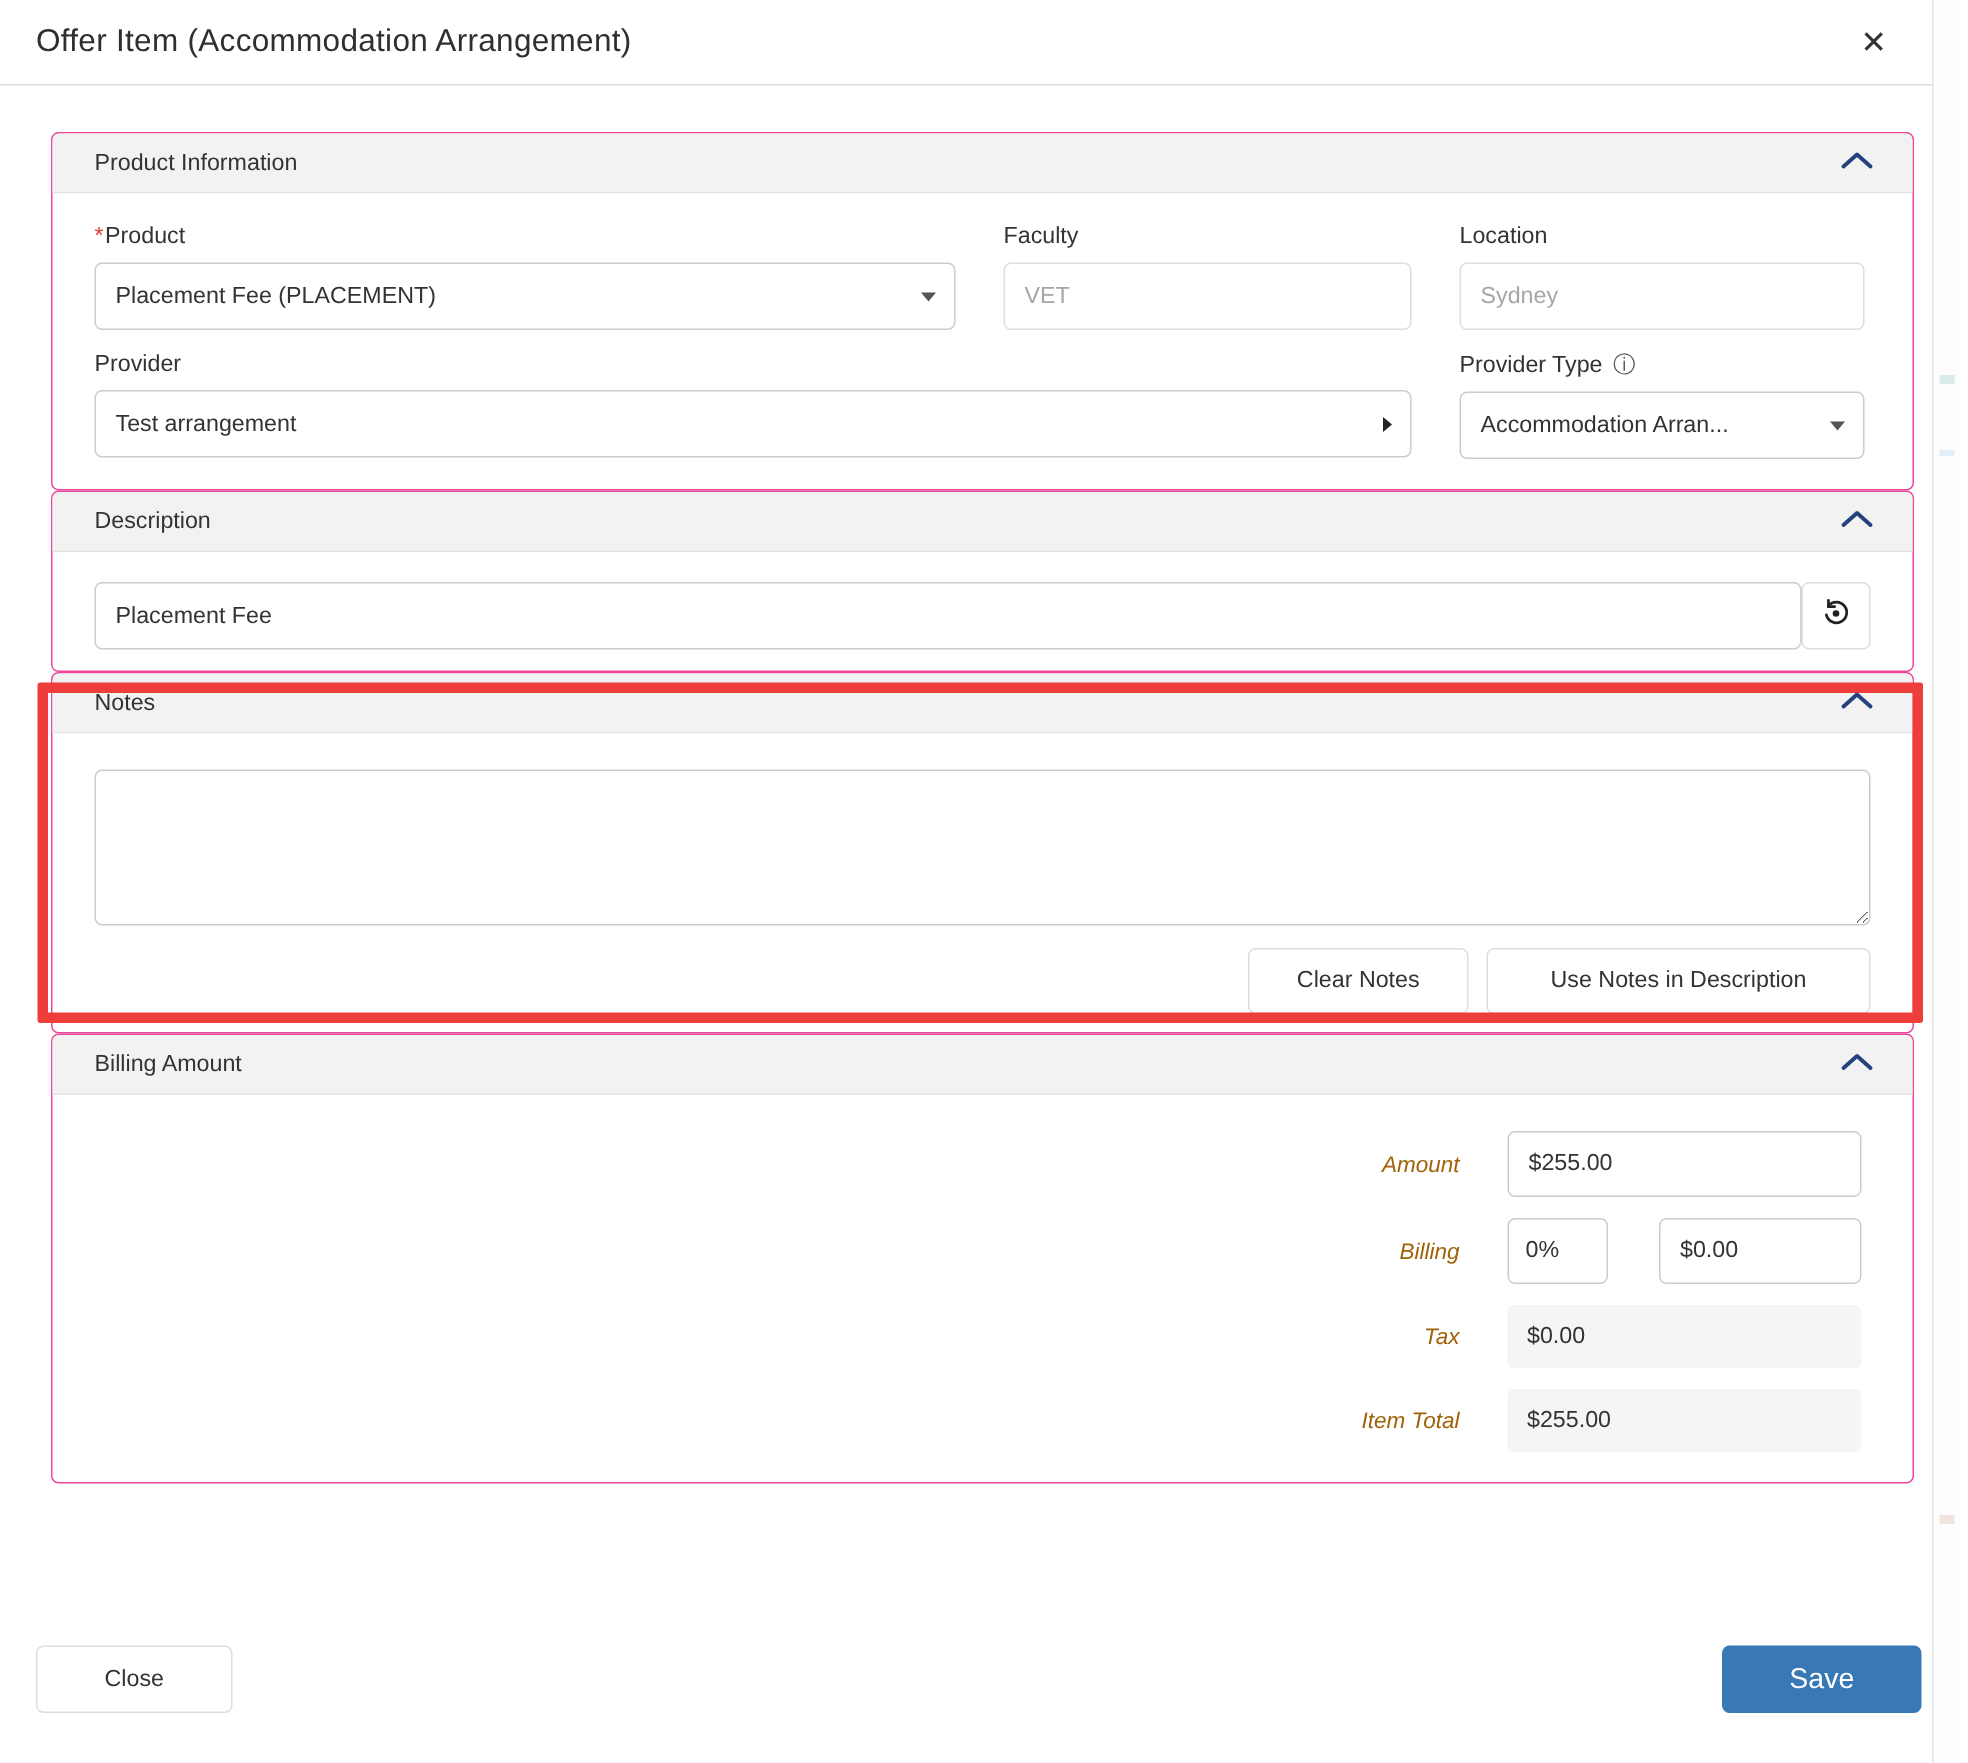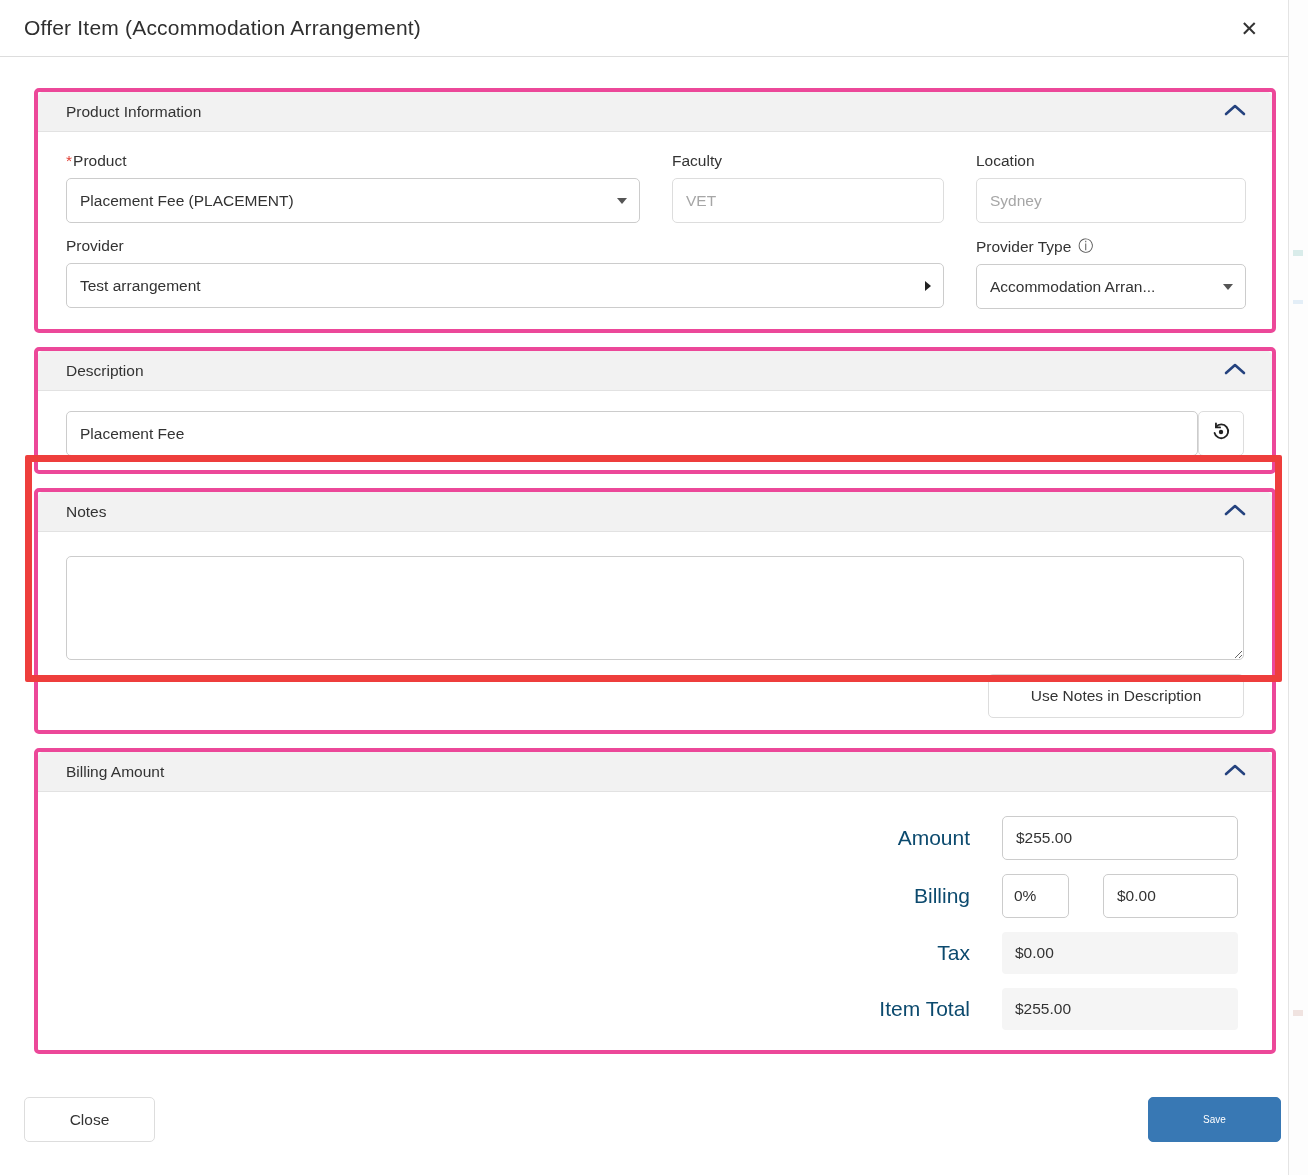--- a/index.html
+++ b/index.html
@@ -17,21 +17,21 @@
   .modal { position:absolute; left:0; top:0; width:1292px; height:1175px; background:#fff; }
 
   .modal-header { height:57px; display:flex; align-items:center;
     justify-content:space-between; padding:0 30px 0 24px; border-bottom:1px solid #ddd; }
   .modal-title { font-size:21px; color:#2f2f2f; font-weight:400; letter-spacing:.2px; }
   .modal-close { background:none; border:none; font-size:21px; color:#333;
     cursor:pointer; line-height:1; padding:4px; }
 
   .modal-body { padding:31px 16px 0 34px; }
 
-  .section { width:1242px; border:4px solid #ec4899; border-radius:5px; margin-bottom:14px; background:#fff; }
+  .section { width:1242px; border:1px solid #ec4899; border-radius:5px; background:#fff; }
   .section-header { background:#f2f2f2; height:40px; display:flex; align-items:center;
     justify-content:space-between; padding:0 24px 0 28px; border-bottom:1px solid #e2e2e2;
     border-radius:5px 5px 0 0; }
   .section-title { font-size:15.5px; color:#333; }
   .chevron-btn { background:none; border:none; cursor:pointer; display:flex; align-items:center; padding:2px; }
 
   .section-body { padding:20px 28px 16px 28px; }
 
   .grid-row { display:grid; grid-template-columns:574px 272px 270px; column-gap:32px; margin-bottom:14px; }
   .grid-row.second { grid-template-columns:878px 270px; }
@@ -62,37 +62,37 @@
     font-family:"Liberation Sans","DejaVu Sans",sans-serif; outline:none; }
   .notes-btn-row { display:flex; justify-content:flex-end; gap:12px; margin-top:10px; }
   .btn { height:44px; border:1px solid #ddd; border-radius:5px; background:#fff;
     font-size:15.5px; color:#333; cursor:pointer; padding:0 24px;
     font-family:"Liberation Sans","DejaVu Sans",sans-serif; }
   .btn.clear-notes { width:147px; }
   .btn.use-notes { width:256px; }
 
   .billing-body { padding:24px 34px 20px 28px; }
   .billing-row { display:flex; align-items:center; justify-content:flex-end; margin-bottom:14px; }
-  .billing-label { font-size:21px; color:#0c4a6e; margin-right:32px; white-space:nowrap; }
+  .billing-label { font-size:15px; color:#a16207; margin-right:32px; white-space:nowrap;font-style:italic; }
   .amount-input { width:236px; height:44px; border:1px solid #ccc; border-radius:5px;
     font-size:15.5px; color:#333; padding:0 13px; outline:none;
     font-family:"Liberation Sans","DejaVu Sans",sans-serif; }
   .pct-input { width:67px; height:44px; border:1px solid #ccc; border-radius:5px;
     font-size:15.5px; color:#333; padding:0 11px; outline:none;
     font-family:"Liberation Sans","DejaVu Sans",sans-serif; }
   .discount-gap { width:34px; }
   .disc-amount { width:135px; }
   .readonly-box { width:236px; height:42px; background:#f5f5f5; border-radius:4px;
     display:flex; align-items:center; padding:0 13px; font-size:15.5px; color:#333; }
 
   .modal-footer { position:absolute; left:0; bottom:0; width:1292px; height:93px; }
   .btn-close { position:absolute; left:24px; top:15px; width:131px; height:45px; }
   .btn-save { position:absolute; right:11px; top:15px; width:133px; height:45px;
     background:#3878b4; border:1px solid #3878b4; border-radius:5px; color:#fff;
-    font-size:10px; cursor:pointer; font-family:"Liberation Sans","DejaVu Sans",sans-serif; }
+    font-size:19px; cursor:pointer; font-family:"Liberation Sans","DejaVu Sans",sans-serif; }
 
   .annotation-red { position:absolute; left:25px; top:455px; width:1257px; height:227px;
     border:7px solid #ee3e3c; border-radius:2px; pointer-events:none; z-index:50; }
 </style>
 </head>
 <body>
 
 <div class="page">
 
   <div class="modal">
@@ -197,20 +197,21 @@
             <span>
               <svg width="22" height="12" viewBox="0 0 22 12">
                   <polyline points="2,10 11,2 20,10" fill="none" stroke="#24427e" stroke-width="2.6" stroke-linecap="round" stroke-linejoin="round"></polyline>
                 </svg>
             </span>
           </button>
         </div>
         <div class="section-body" style="padding-top:24px; padding-bottom:12px;">
           <textarea class="notes-area" value="" style=""></textarea>
           <div class="notes-btn-row">
+            <button class="btn clear-notes">Clear Notes</button>
             <button class="btn use-notes">Use Notes in Description</button>
           </div>
         </div>
       </div>
 
       <div class="section">
         <div class="section-header">
           <span class="section-title">Billing Amount</span>
           <button class="chevron-btn">
             <span>

